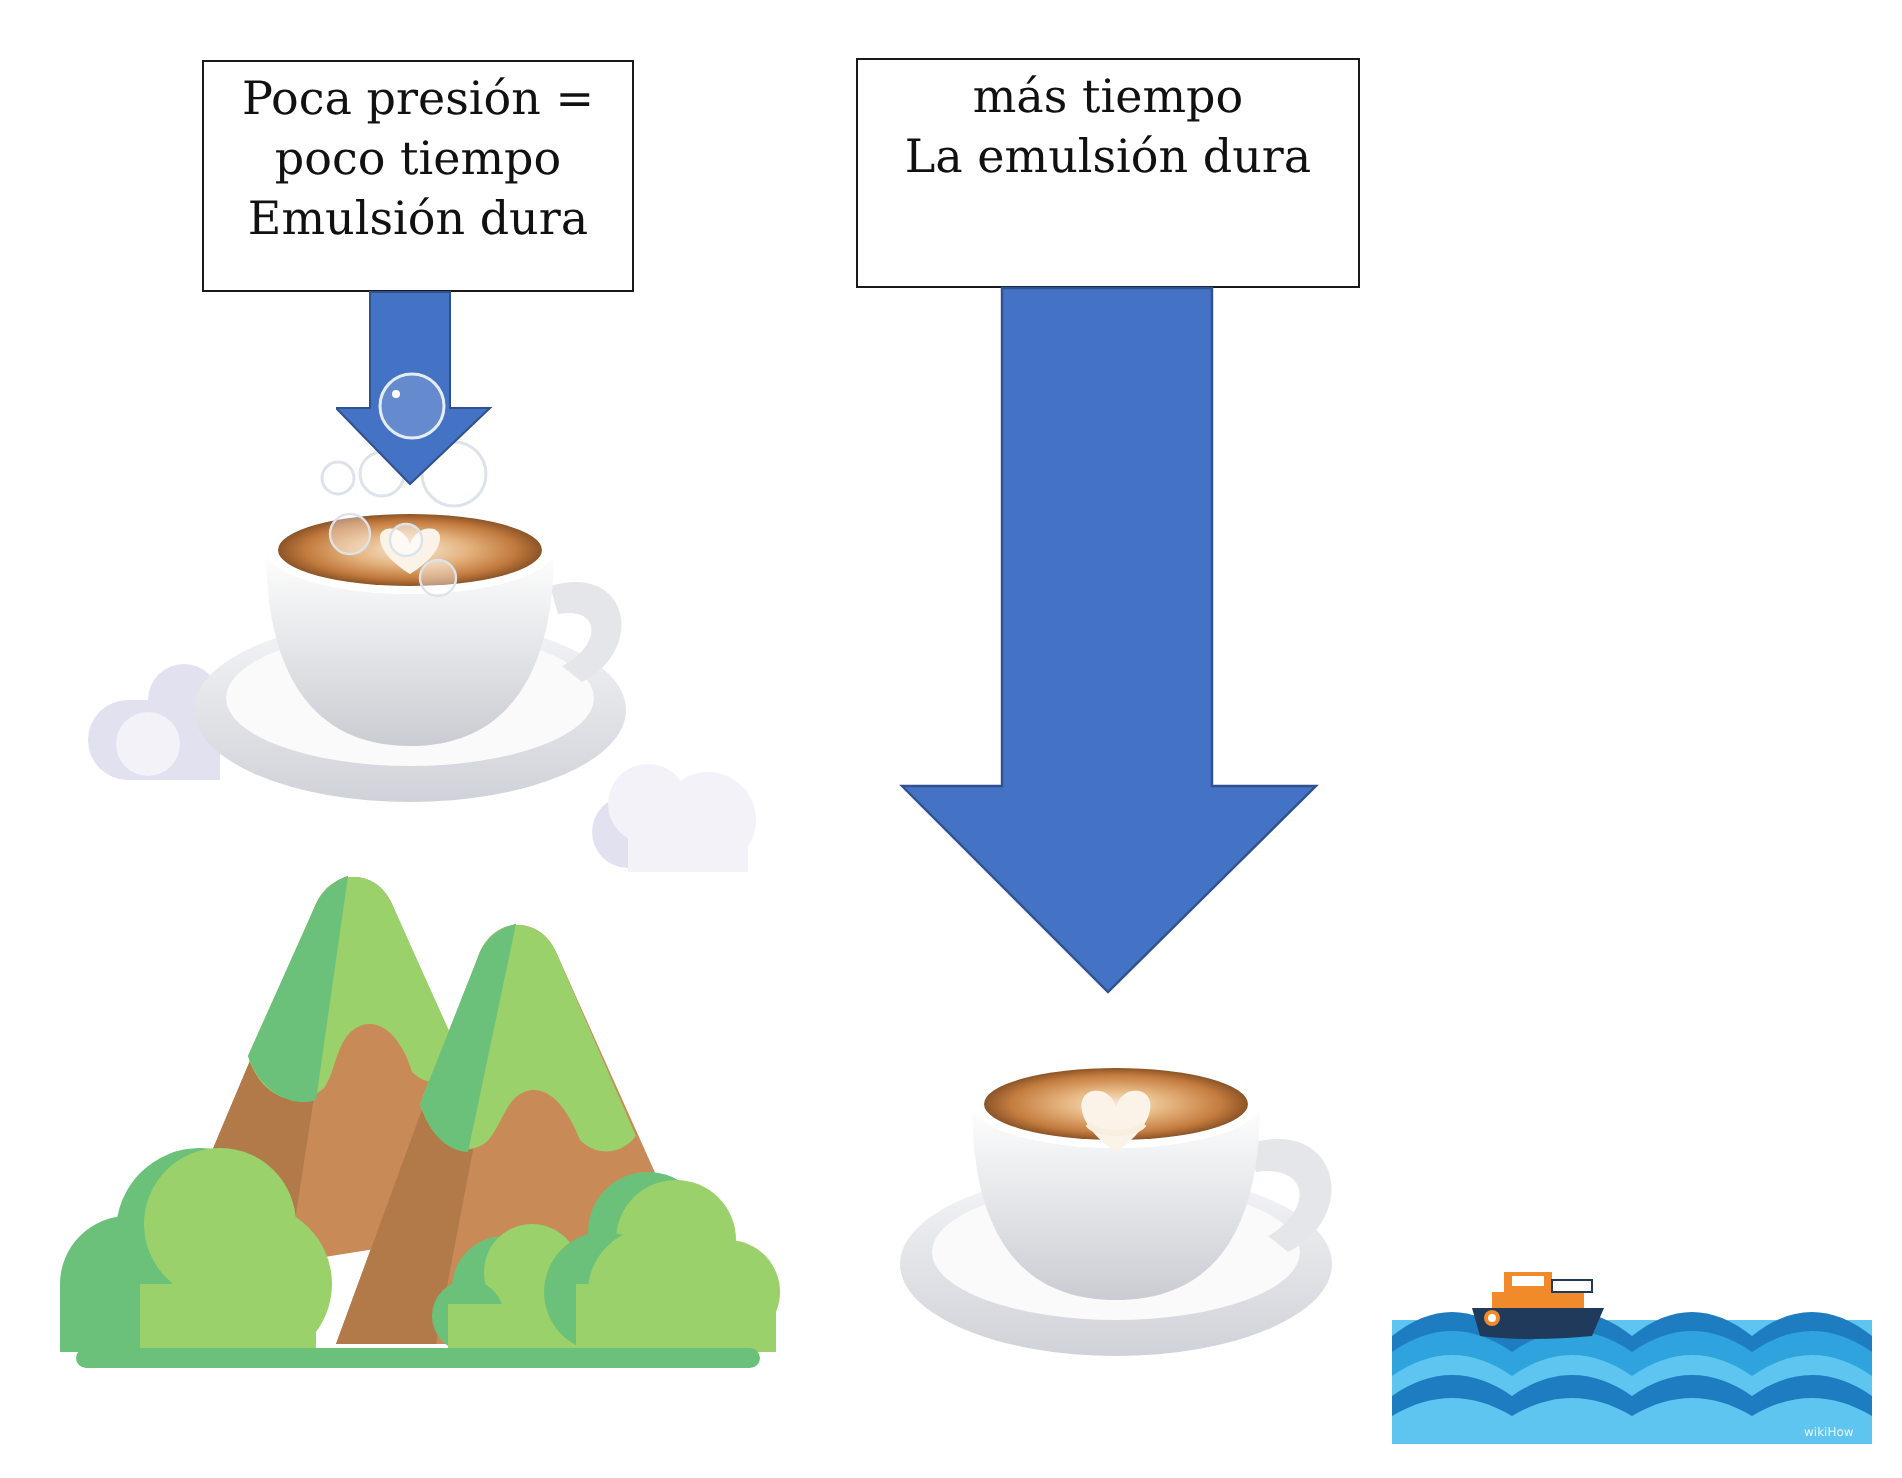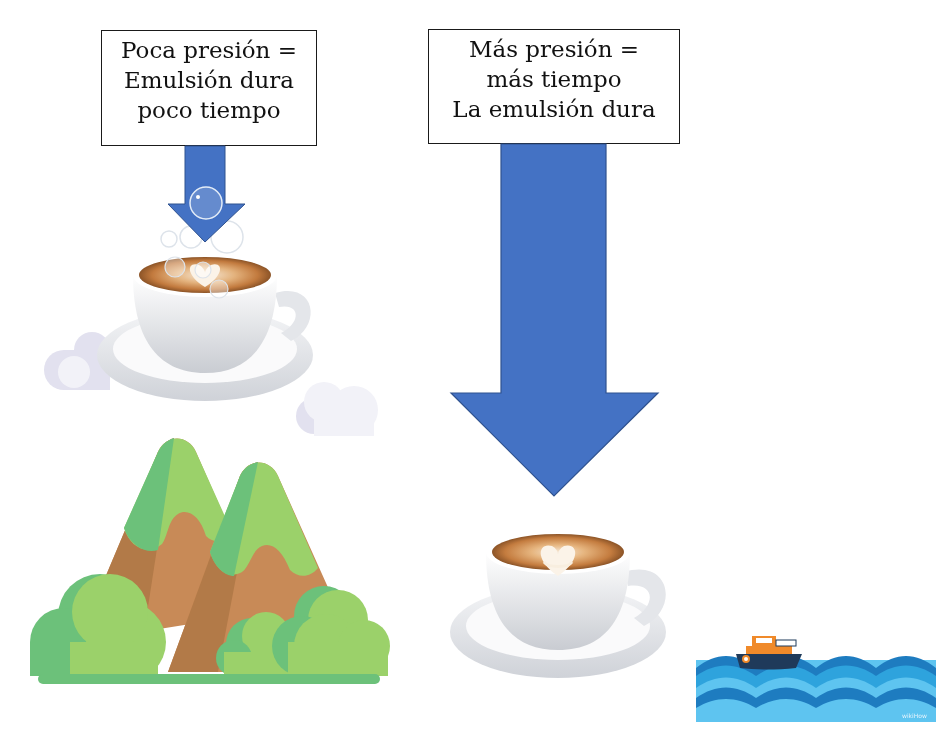--- a/index.html
+++ b/index.html
@@ -12,26 +12,25 @@
   }
   .label-line { display: block; white-space: nowrap; }
   .abs { position: absolute; }
   svg { display: block; }
 </style>
 </head>
 <body>
 
 <div class="label-box" style="left:101px; top:30px; width:216px; height:116px;">
   <span class="label-line">Poca presión =</span>
+  <span class="label-line">poco tiempo</span>
   <span class="label-line">Emulsión dura</span>
-  <span class="label-line">poco tiempo</span>
 </div>
 
 <div class="label-box" style="left:428px; top:29px; width:252px; height:115px;">
-  <span class="label-line">Más presión =</span>
   <span class="label-line">más tiempo</span>
   <span class="label-line">La emulsión dura</span>
 </div>
 
 <svg class="abs" style="left:40px; top:328px;" width="70" height="62" viewBox="0 0 70 62">
   <circle cx="24" cy="42" r="20" fill="#E2E1EF"></circle>
   <circle cx="52" cy="22" r="18" fill="#E2E1EF"></circle>
   <rect x="24" y="22" width="46" height="40" fill="#E2E1EF"></rect>
   <circle cx="34" cy="44" r="16" fill="#F2F2F8"></circle>
 </svg>

